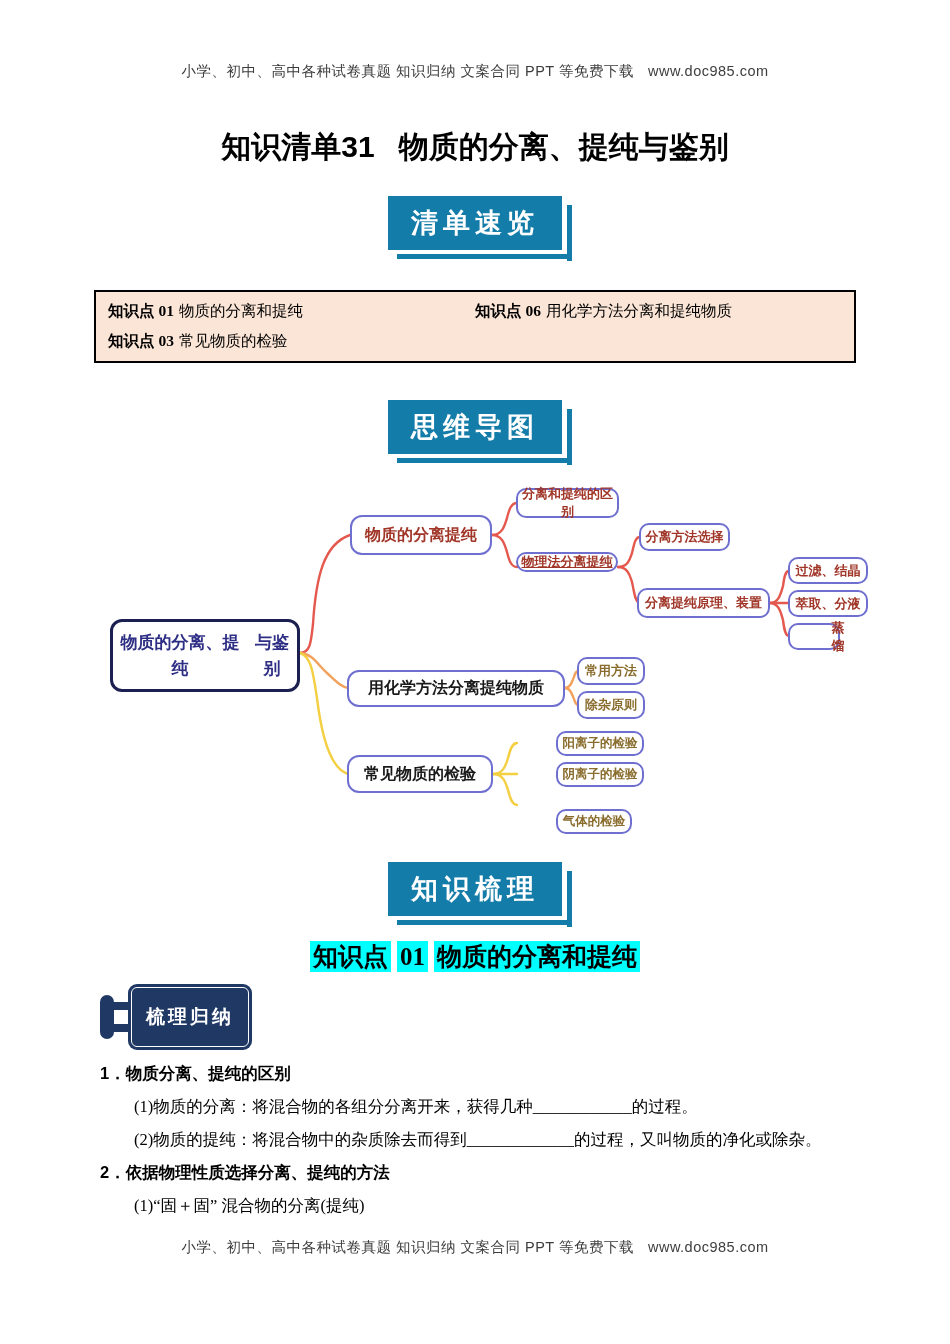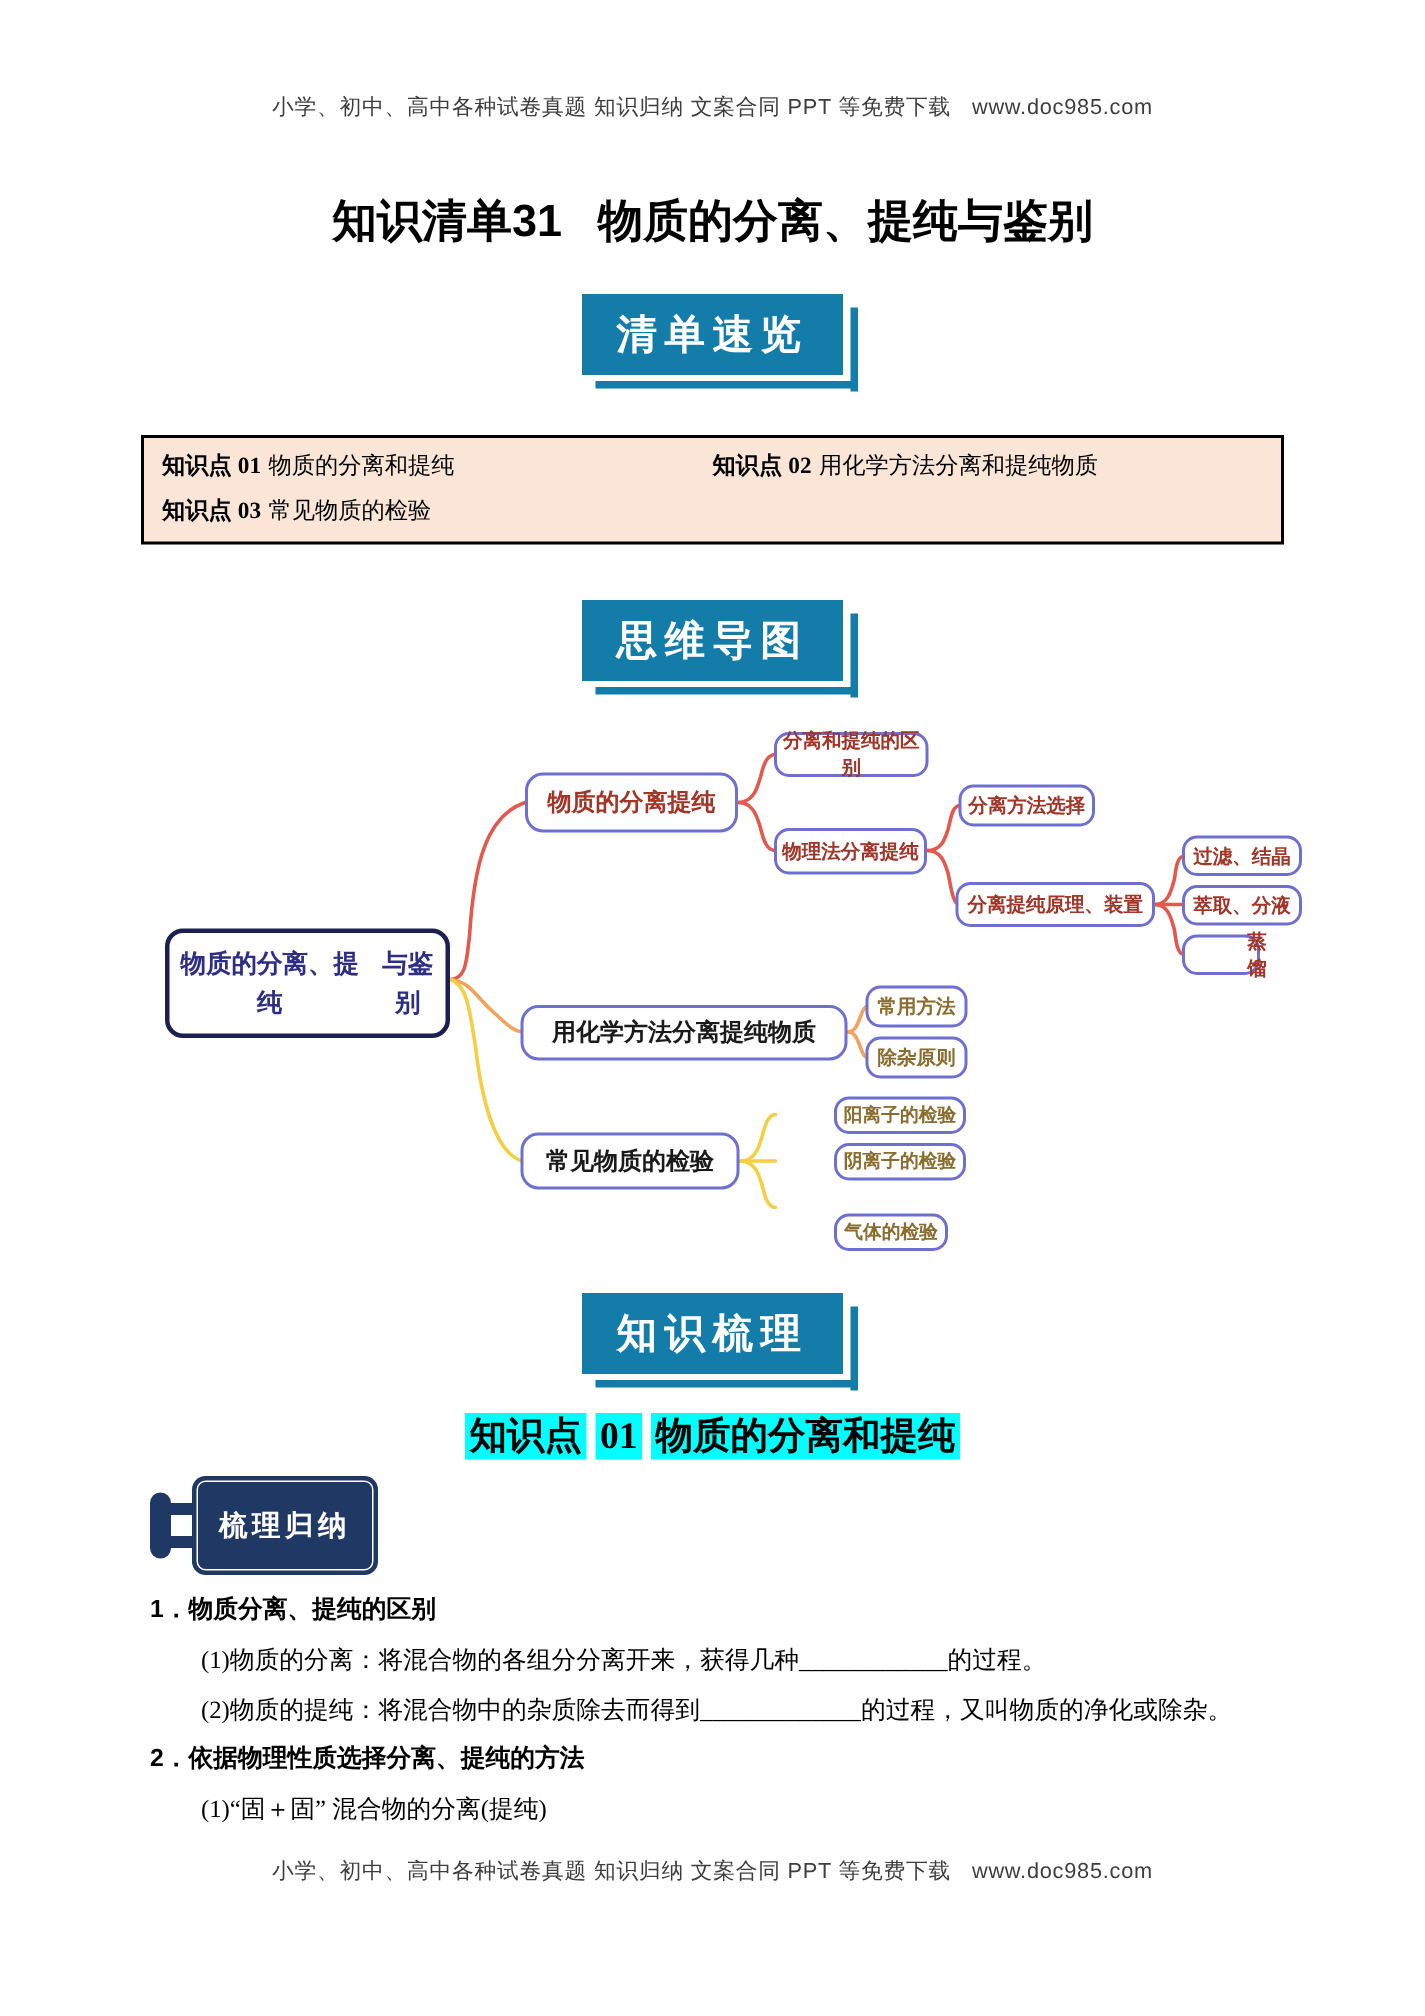--- a/index.html
+++ b/index.html
@@ -97,21 +97,21 @@
 
 <div class="banner-wrap b1">
   <div class="banner">清单速览</div>
 </div>
 
 <div class="kp-box">
   <div class="kp-item">
     <span class="kp-label">知识点</span><span class="kp-num">01</span><span class="kp-text">物质的分离和提纯</span>
   </div>
   <div class="kp-item">
-    <span class="kp-label">知识点</span><span class="kp-num">02</span><span class="kp-text">用化学方法分离和提纯物质</span>
+    <span class="kp-label">知识点</span><span class="kp-num">06</span><span class="kp-text">用化学方法分离和提纯物质</span>
   </div>
   <div class="kp-item">
     <span class="kp-label">知识点</span><span class="kp-num">03</span><span class="kp-text">常见物质的检验</span>
   </div>
 </div>
 
 <div class="banner-wrap b2">
   <div class="banner">思维导图</div>
 </div>
 
@@ -134,21 +134,21 @@
     <path class="ln ln-y" d="M493,302 C504,302 506,312 508,318 C510,326 512,333 517,333"></path>
   </svg>
 
   <div class="mm-node mm-root" style="left:110px; top:147px; width:190px; height:73px;">
     <span>物质的分离、提纯</span>
     <span>与鉴别</span>
   </div>
 
   <div class="mm-node mm-main mm-red" style="left:350px; top:43px; width:142px; height:40px;text-align:right;">物质的分离提纯</div>
   <div class="mm-node mm-sub mm-red" style="left:516px; top:16px; width:103px; height:30px;">分离和提纯的区别</div>
-  <div class="mm-node mm-sub mm-red" style="left:516px; top:80px; width:102px; height:31px;">物理法分离提纯</div>
+  <div class="mm-node mm-sub mm-red" style="left:516px; top:80px; width:102px; height:20px;text-decoration:underline;">物理法分离提纯</div>
   <div class="mm-node mm-sub mm-red" style="left:639px; top:51px; width:91px; height:28px;">分离方法选择</div>
   <div class="mm-node mm-sub mm-red" style="left:637px; top:116px; width:133px; height:30px;">分离提纯原理、装置</div>
   <div class="mm-node mm-sub mm-red" style="left:788px; top:85px; width:80px; height:27px;">过滤、结晶</div>
   <div class="mm-node mm-sub mm-red" style="left:788px; top:118px; width:80px; height:27px;">萃取、分液</div>
   <div class="mm-node mm-sub mm-red" style="left:788px; top:151px; width:40px; height:27px;padding-left:48px;">蒸馏</div>
 
   <div class="mm-node mm-main mm-black" style="left:347px; top:198px; width:218px; height:37px;">用化学方法分离提纯物质</div>
   <div class="mm-node mm-sub mm-olive" style="left:577px; top:185px; width:68px; height:28px;">常用方法</div>
   <div class="mm-node mm-sub mm-olive" style="left:577px; top:219px; width:68px; height:28px;">除杂原则</div>
 

